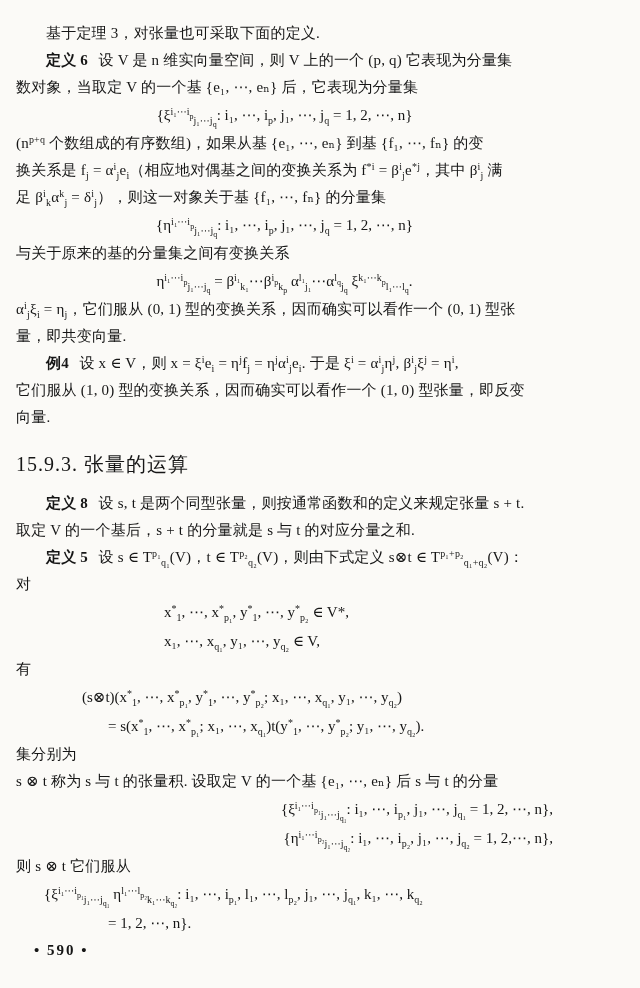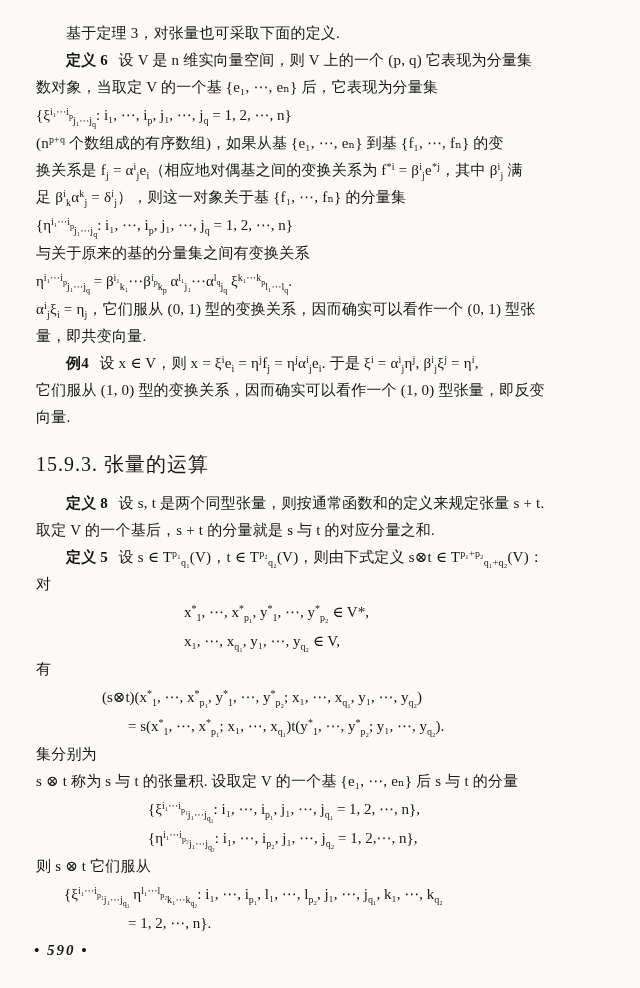--- a/index.html
+++ b/index.html
@@ -7,41 +7,41 @@
     width: 640px; height: 988px;
     background: #fbfaf7;
     overflow: hidden;
     font-family: "Liberation Serif", "DejaVu Serif", serif;
     color: #161616;
   }
   .page {
     position: relative;
     width: 579px; height: 988px;
     box-sizing: border-box;
-    padding: 20px 26px 0 36px;
+    padding: 20px 26px 0 16px;
   }
   .ln {
     margin: 0;
     font-size: 15px;
     line-height: 27px;
     letter-spacing: 0.2px;
     white-space: nowrap;
   }
   .indent { text-indent: 2em; }
   .fm {
     margin: 0;
     font-size: 15px;
     line-height: 29px;
     white-space: nowrap;
   }
-  .fm.center { text-align: left; }
+  .fm.center { text-align: center; }
   .ml-small  { margin-left: 28px; }
   .ml-med    { margin-left: 66px; }
   .ml-eq     { margin-left: 92px; }
-  .ml-set    { margin-left: 112px; }
+  .ml-set    { margin-left: 112px; text-align: right; }
   .ml-vars   { margin-left: 148px; }
   .lbl { font-weight: bold; margin-right: 0.7em; }
   .heading {
     margin: 20px 0 13px 0;
     font-size: 20px;
     font-weight: normal;
     line-height: 26px;
     letter-spacing: 1px;
     white-space: nowrap;
   }
@@ -53,21 +53,20 @@
   }
   sup { top: -0.5em; }
   sub { top: 0.35em; }
   sup sub, sub sub { font-size: 8px; top: 0.45em; }
   .footer {
     position: absolute;
     left: 34px; top: 942px;
     font-size: 15px;
     font-weight: bold;
     letter-spacing: 2px;
-    font-style: italic;
   }
 </style>
 </head>
 <body>
 
 <div class="page">
 
   <p class="ln indent"><span>基于定理 3，对张量也可采取下面的定义.</span></p>
 
   <p class="ln indent"><b class="lbl">定义 6</b><span>设 V 是 n 维实向量空间，则 V 上的一个 (p, q) 它表现为分量集</span></p>

